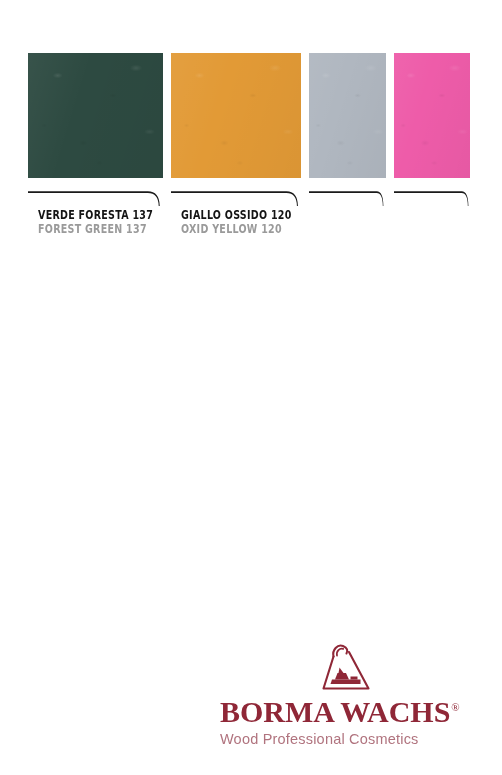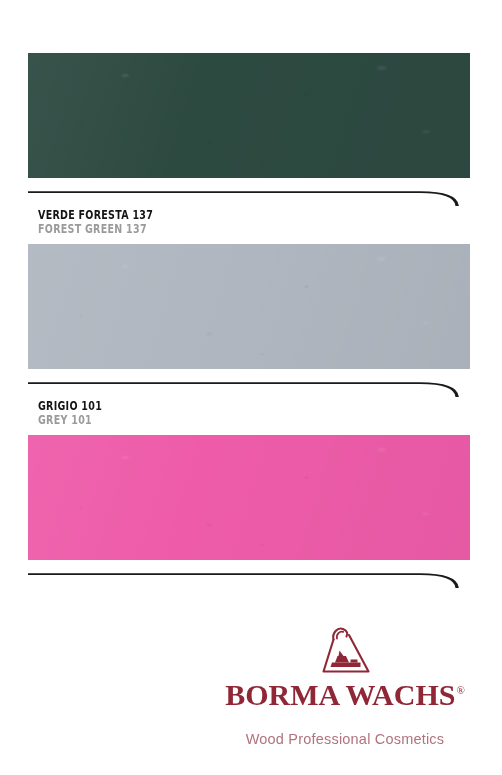--- a/index.html
+++ b/index.html
@@ -20,21 +20,21 @@
     position: relative;
     width: 502px;
     height: 775px;
     box-sizing: border-box;
     padding: 53px 32px 0 28px;
   }
 
   
   .swatch-grid {
     display: grid;
-    grid-template-columns: 1fr;
+    grid-template-columns: 1fr 1fr 1fr 1fr;
     column-gap: 32px;
     row-gap: 17px;
     gap: 8px;
   }
 
   .swatch-cell {
     display: flex;
     flex-direction: column;
   }
 
@@ -101,21 +101,21 @@
     right: 0;
     bottom: 0;
     height: 140px;
   }
 
   .logo-block {
     position: absolute;
     right: 32px;
     bottom: 28px;
     width: 250px;
-    text-align: center;
+    text-align: left;
   }
 
   .logo-mark {
     display: block;
     margin: 0 auto 2px auto;
   }
 
   .logo-wordmark {
     font-family: "Liberation Serif", "DejaVu Serif", serif;
     font-weight: bold;
@@ -134,21 +134,21 @@
     vertical-align: super;
     color: #8f2737;
     margin-left: 1px;
   }
 
   .logo-tagline {
     font-family: "Liberation Sans", sans-serif;
     font-size: 14.5px;
     color: #b0737e;
     letter-spacing: 0.2px;
-    margin-top: 20px;
+    margin-top: 3px;
     white-space: nowrap;
   }
 </style>
 </head>
 <body style="background-color: rgb(255, 255, 255);">
 
 <div class="page">
 
   <div class="swatch-grid">
 
@@ -158,31 +158,39 @@
         <svg class="rule-svg" viewBox="0 0 221 15" preserveAspectRatio="none" aria-hidden="true">
           <path d="M0 1.2 H196 Q214 1.2 214.6 15" fill="none" stroke="#1a1a1a" stroke-width="1.7"></path>
         </svg>
       </div>
       <div class="swatch-labels">
         <div class="label-it">VERDE FORESTA 137</div>
         <div class="label-en">FOREST GREEN 137</div>
       </div>
     </div>
 
+    <div class="swatch-cell">
+      <div class="swatch-chip" style="background-color: rgb(226, 154, 54);"></div>
+      <div class="swatch-rule">
+        <svg class="rule-svg" viewBox="0 0 221 15" preserveAspectRatio="none" aria-hidden="true">
+          <path d="M0 1.2 H196 Q214 1.2 214.6 15" fill="none" stroke="#1a1a1a" stroke-width="1.7"></path>
+        </svg>
+      </div>
+      <div class="swatch-labels">
+        <div class="label-it">GIALLO OSSIDO 120</div>
+        <div class="label-en">OXID YELLOW 120</div>
+      </div>
+    </div>
 
     <div class="swatch-cell">
       <div class="swatch-chip" style="background-color: rgb(176, 183, 192);"></div>
       <div class="swatch-rule">
         <svg class="rule-svg" viewBox="0 0 221 15" preserveAspectRatio="none" aria-hidden="true">
           <path d="M0 1.2 H196 Q214 1.2 214.6 15" fill="none" stroke="#1a1a1a" stroke-width="1.7"></path>
         </svg>
-      </div>
-      <div class="swatch-labels">
-        <div class="label-it">GRIGIO 101</div>
-        <div class="label-en">GREY 101</div>
       </div>
     </div>
 
 
 
     <div class="swatch-cell">
       <div class="swatch-chip" style="background-color: rgb(238, 92, 169);"></div>
       <div class="swatch-rule">
         <svg class="rule-svg" viewBox="0 0 221 15" preserveAspectRatio="none" aria-hidden="true">
           <path d="M0 1.2 H196 Q214 1.2 214.6 15" fill="none" stroke="#1a1a1a" stroke-width="1.7"></path>

